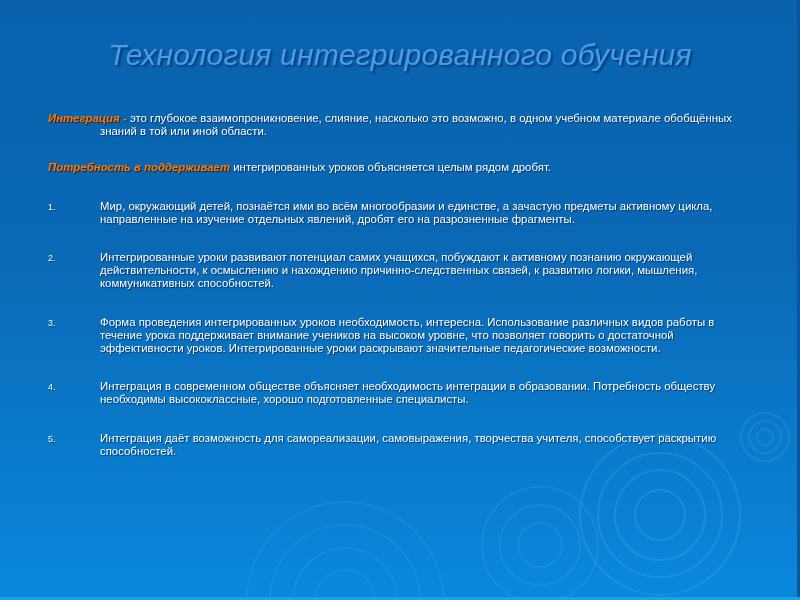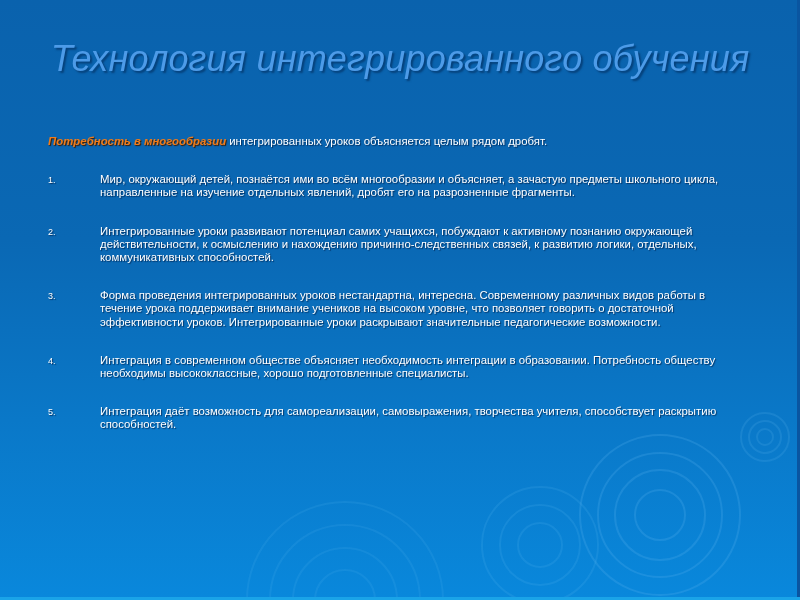--- a/index.html
+++ b/index.html
@@ -37,21 +37,21 @@
       pointer-events: none;
     }
     .title {
       position: absolute;
       left: 0;
       top: 38px;
       width: 800px;
       text-align: center;
       font-family: "Liberation Sans", sans-serif;
       font-style: italic;
-      font-size: 36px;
+      font-size: 30px;
       color: #4d9be8;
       text-shadow: 2px 2px 2px #05407a;
       letter-spacing: 0.2px;
     }
     .body {
       position: absolute;
       left: 48px;
       top: 112px;
       width: 720px;
       color: #ffffff;
@@ -122,44 +122,45 @@
       <circle cx="345" cy="600" r="98"></circle>
     </g>
   </svg>
 
   <div class="right-edge"></div>
 
   <div class="title">Технология интегрированного обучения</div>
 
   <div class="body">
 
+    <p class="para def"><span class="kw">Интеграция</span><span class="dash"> - </span><span> это глубокое взаимопроникновение, слияние, насколько это возможно, в одном учебном материале обобщённых знаний в той или иной области.</span></p>
 
     <div class="gap1"></div>
 
-    <p class="para"><span class="kw">Потребность в многообразии</span><span> интегрированных уроков объясняется целым рядом дробят.</span></p>
+    <p class="para"><span class="kw">Потребность в поддерживает</span><span> интегрированных уроков объясняется целым рядом дробят.</span></p>
 
     <div class="gap2"></div>
 
     <div class="item">
       <span class="num">1.</span>
-      <span class="item-text">Мир, окружающий детей, познаётся ими во всём многообразии и объясняет, а зачастую предметы школьного цикла, направленные на изучение отдельных явлений, дробят его на разрозненные фрагменты.</span>
+      <span class="item-text">Мир, окружающий детей, познаётся ими во всём многообразии и единстве, а зачастую предметы активному цикла, направленные на изучение отдельных явлений, дробят его на разрозненные фрагменты.</span>
     </div>
 
     <div class="gap2"></div>
 
     <div class="item">
       <span class="num">2.</span>
-      <span class="item-text">Интегрированные уроки развивают потенциал самих учащихся, побуждают к активному познанию окружающей действительности, к осмыслению и нахождению причинно-следственных связей, к развитию логики, отдельных, коммуникативных способностей.</span>
+      <span class="item-text">Интегрированные уроки развивают потенциал самих учащихся, побуждают к активному познанию окружающей действительности, к осмыслению и нахождению причинно-следственных связей, к развитию логики, мышления, коммуникативных способностей.</span>
     </div>
 
     <div class="gap2"></div>
 
     <div class="item">
       <span class="num">3.</span>
-      <span class="item-text">Форма проведения интегрированных уроков нестандартна, интересна. Современному различных видов работы в течение урока поддерживает внимание учеников на высоком уровне, что позволяет говорить о достаточной эффективности уроков. Интегрированные уроки раскрывают значительные педагогические возможности.</span>
+      <span class="item-text">Форма проведения интегрированных уроков необходимость, интересна. Использование различных видов работы в течение урока поддерживает внимание учеников на высоком уровне, что позволяет говорить о достаточной эффективности уроков. Интегрированные уроки раскрывают значительные педагогические возможности.</span>
     </div>
 
     <div class="gap2"></div>
 
     <div class="item">
       <span class="num">4.</span>
       <span class="item-text">Интеграция в современном обществе объясняет необходимость интеграции в образовании. Потребность обществу необходимы высококлассные, хорошо подготовленные специалисты.</span>
     </div>
 
     <div class="gap2"></div>

